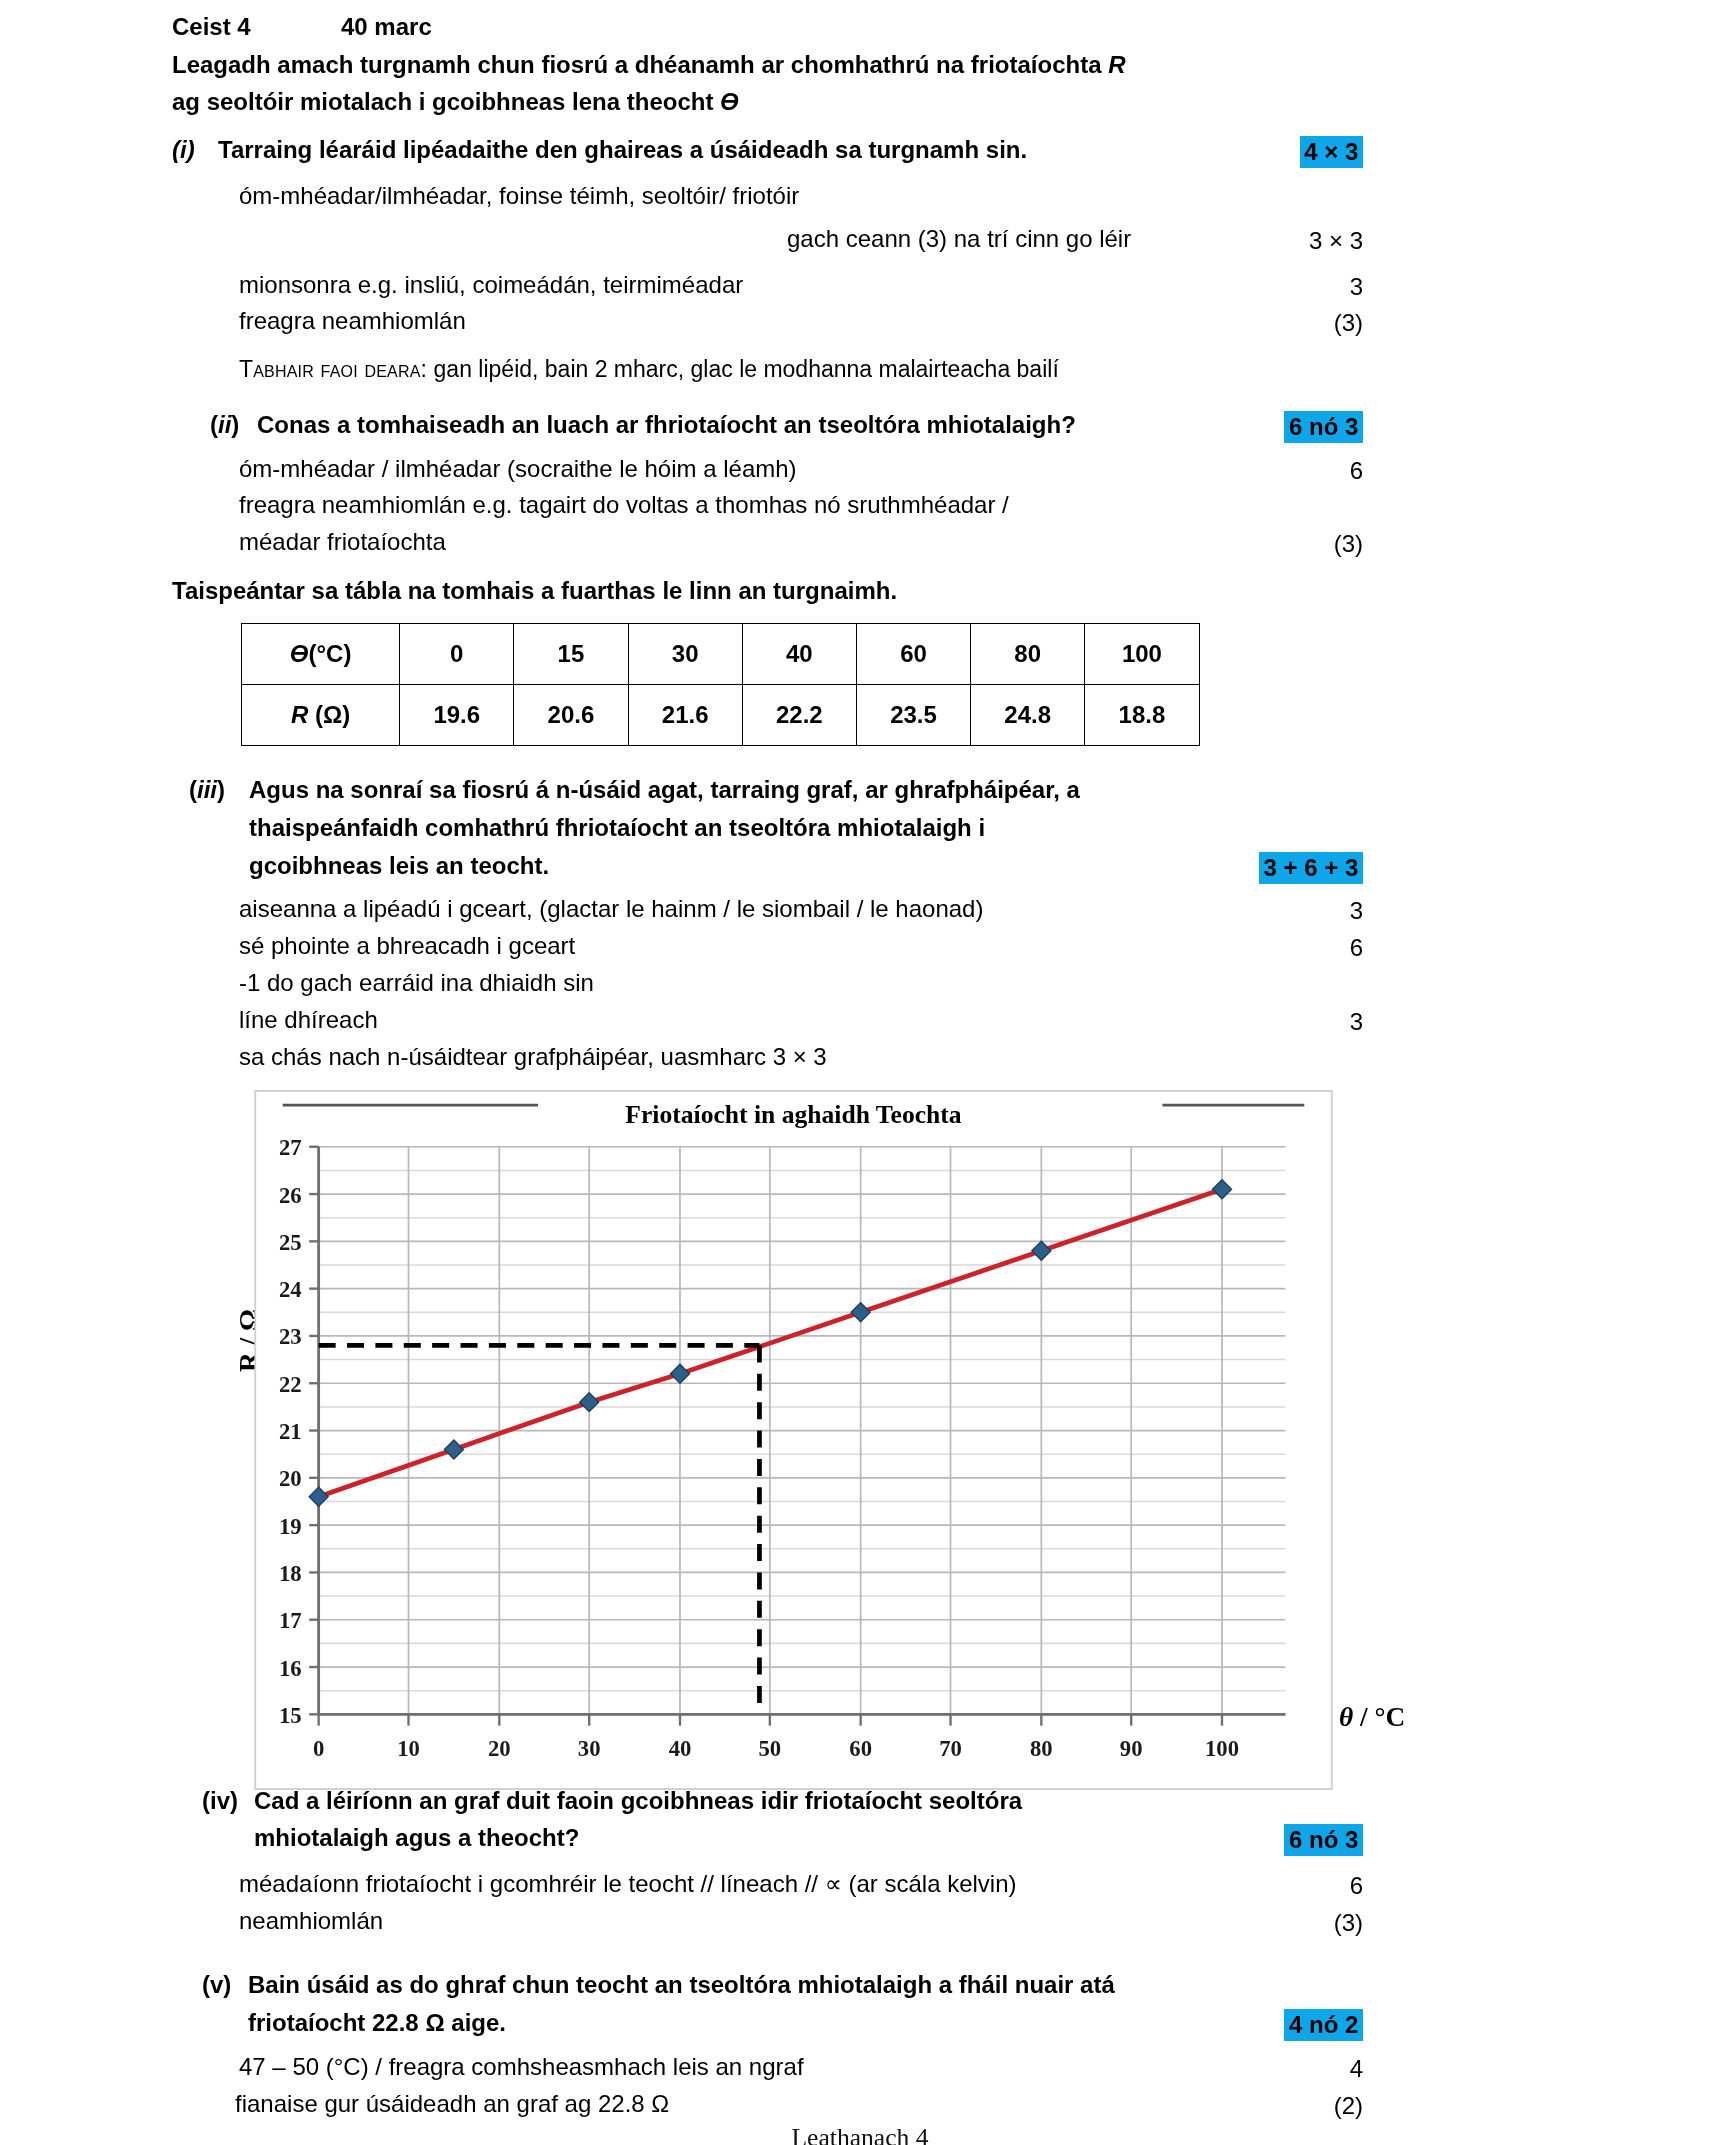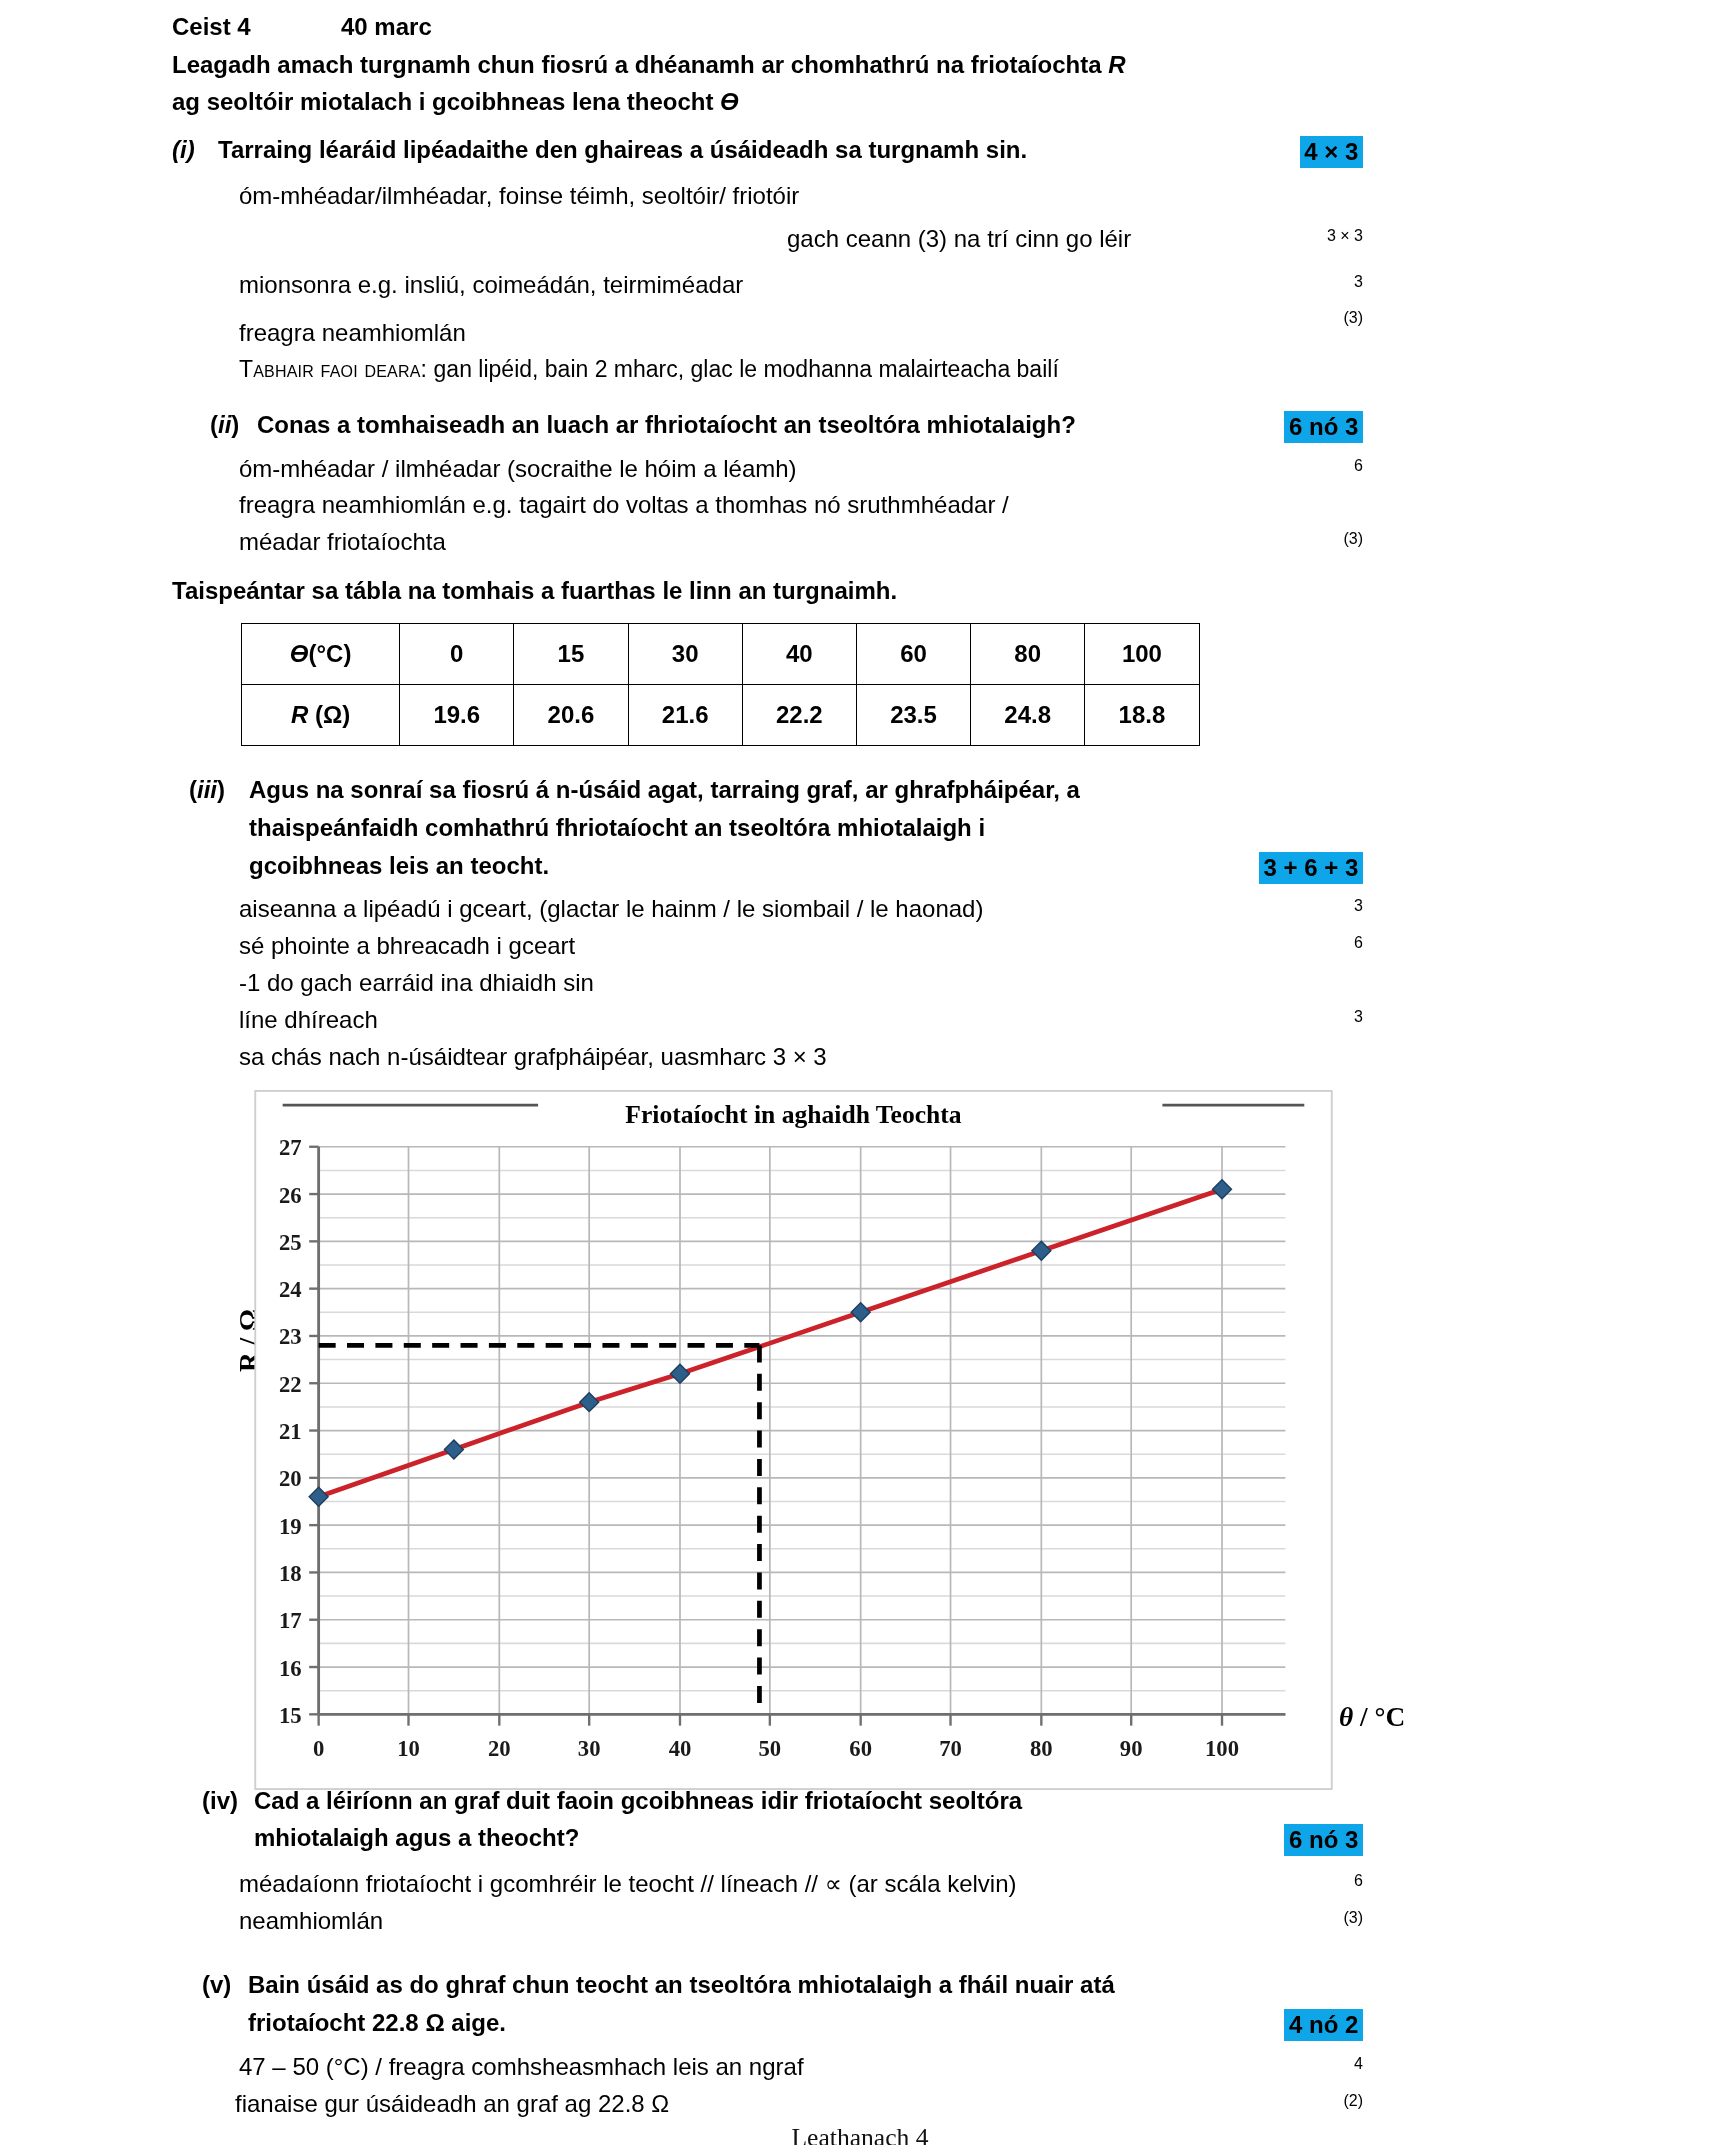--- a/index.html
+++ b/index.html
@@ -33,21 +33,21 @@
   .ital { font-style: italic; }
   .mark {
     position: absolute;
     font-size: 24px;
     font-weight: bold;
     text-align: right;
     white-space: nowrap;
   }
   .mark-plain {
     position: absolute;
-    font-size: 16px;
+    font-size: 24px;
     font-weight: normal;
     text-align: right;
     white-space: nowrap;
   }
   .hl {
     background: #0ea5e9;
     padding: 1.9px 4.7px 2.8px 4.7px;
   }
   .smallcaps {
     font-weight: normal;
@@ -153,21 +153,21 @@
   <div class="mark" style="left:1249px; top:138px; width:114px;"><span class="hl">4 × 3</span></div>
 
   <div class="line" style="left:239px; top:184px;">óm-mhéadar/ilmhéadar, foinse téimh, seoltóir/ friotóir</div>
 
   <div class="line" style="left:787px; top:227px;">gach ceann (3)   na trí cinn go léir</div>
   <div class="mark-plain" style="left:1240px; top:227px; width:123px;">3 × 3</div>
 
   <div class="line" style="left:239px; top:273px;">mionsonra e.g. insliú, coimeádán, teirmiméadar</div>
   <div class="mark-plain" style="left:1240px; top:273px; width:123px;">3</div>
 
-  <div class="line" style="left:239px; top:309px;margin-top:12px;">freagra neamhiomlán</div>
+  <div class="line" style="left:239px; top:309px;">freagra neamhiomlán</div>
   <div class="mark-plain" style="left:1240px; top:309px; width:123px;">(3)</div>
 
   <div class="line" style="left:239px; top:358px; font-size:23px;">
     <span class="smallcaps">Tabhair faoi deara:</span><span> gan lipéid, bain 2 mharc, glac le modhanna malairteacha bailí</span>
   </div>
 
   <div class="line bold" style="left:210px; top:413px;">
     <span>(<span class="ital">ii</span>)</span>
   </div>
   <div class="line bold" style="left:257px; top:413px;">Conas a tomhaiseadh an luach ar fhriotaíocht an tseoltóra mhiotalaigh?</div>

